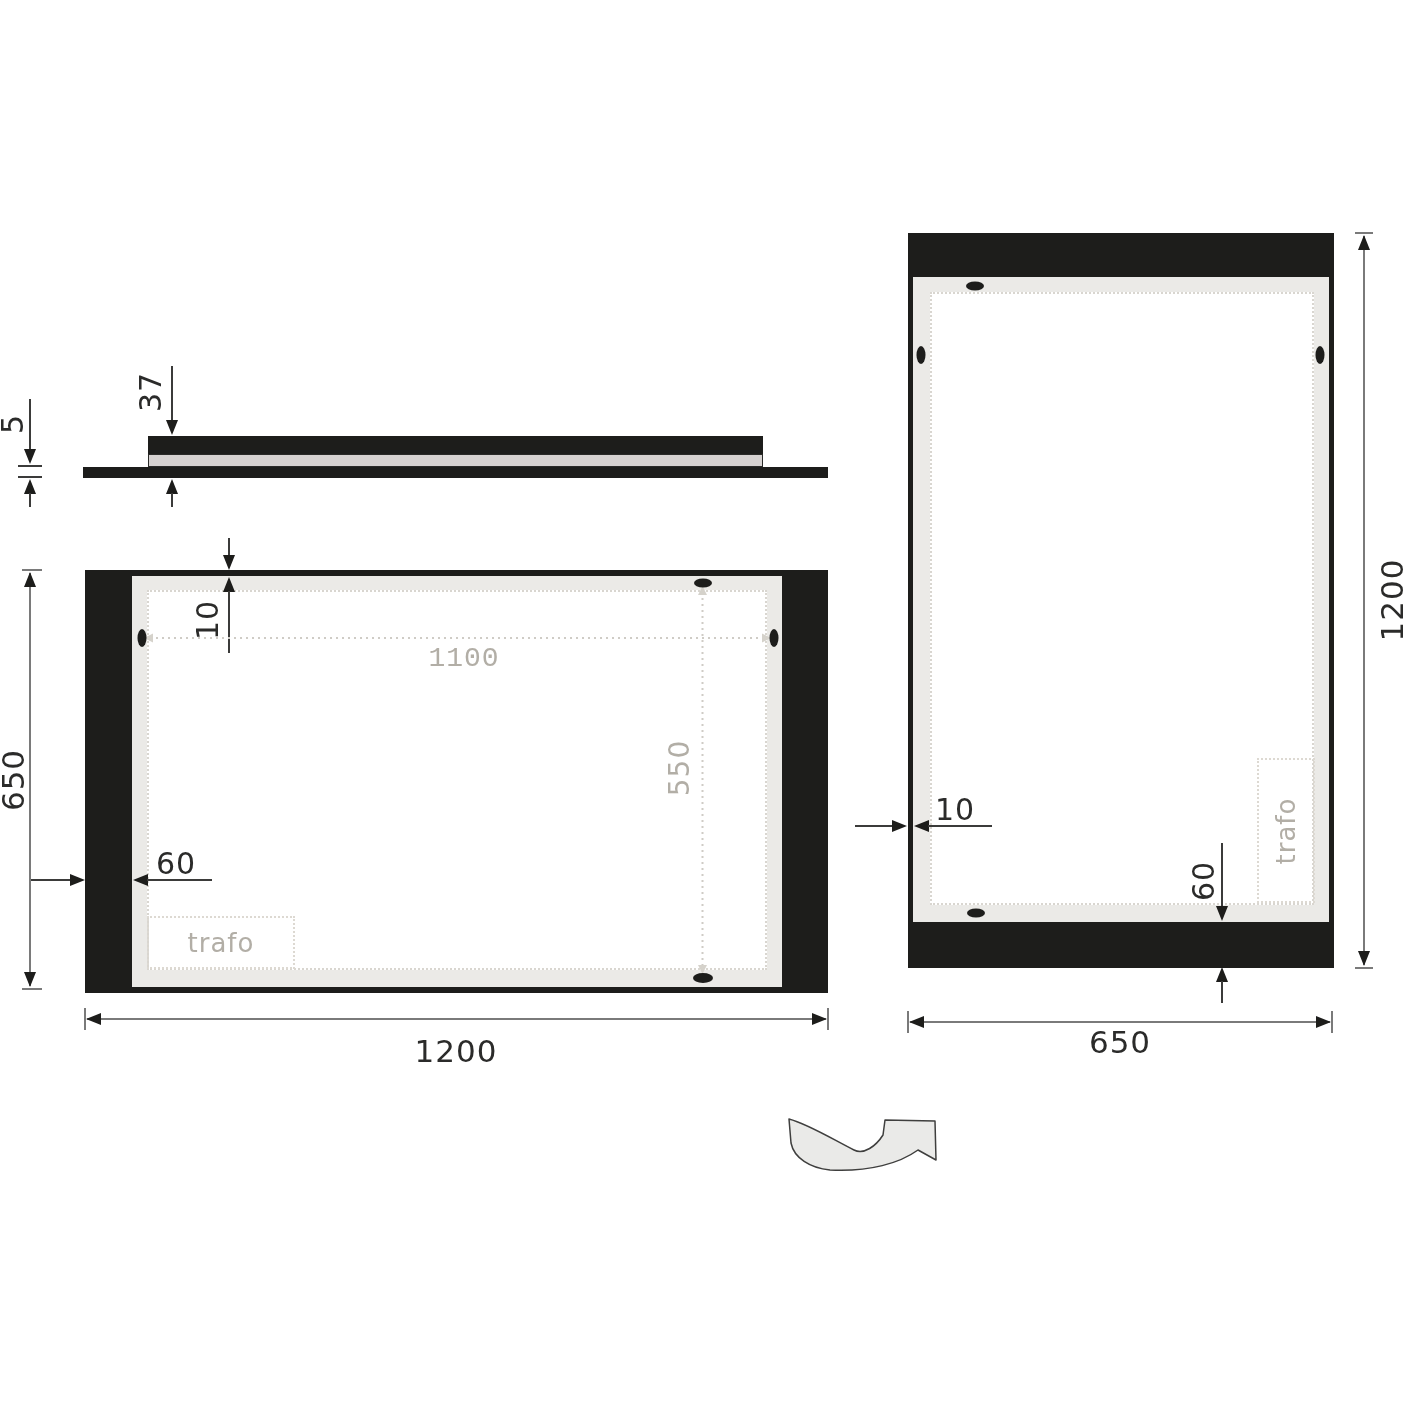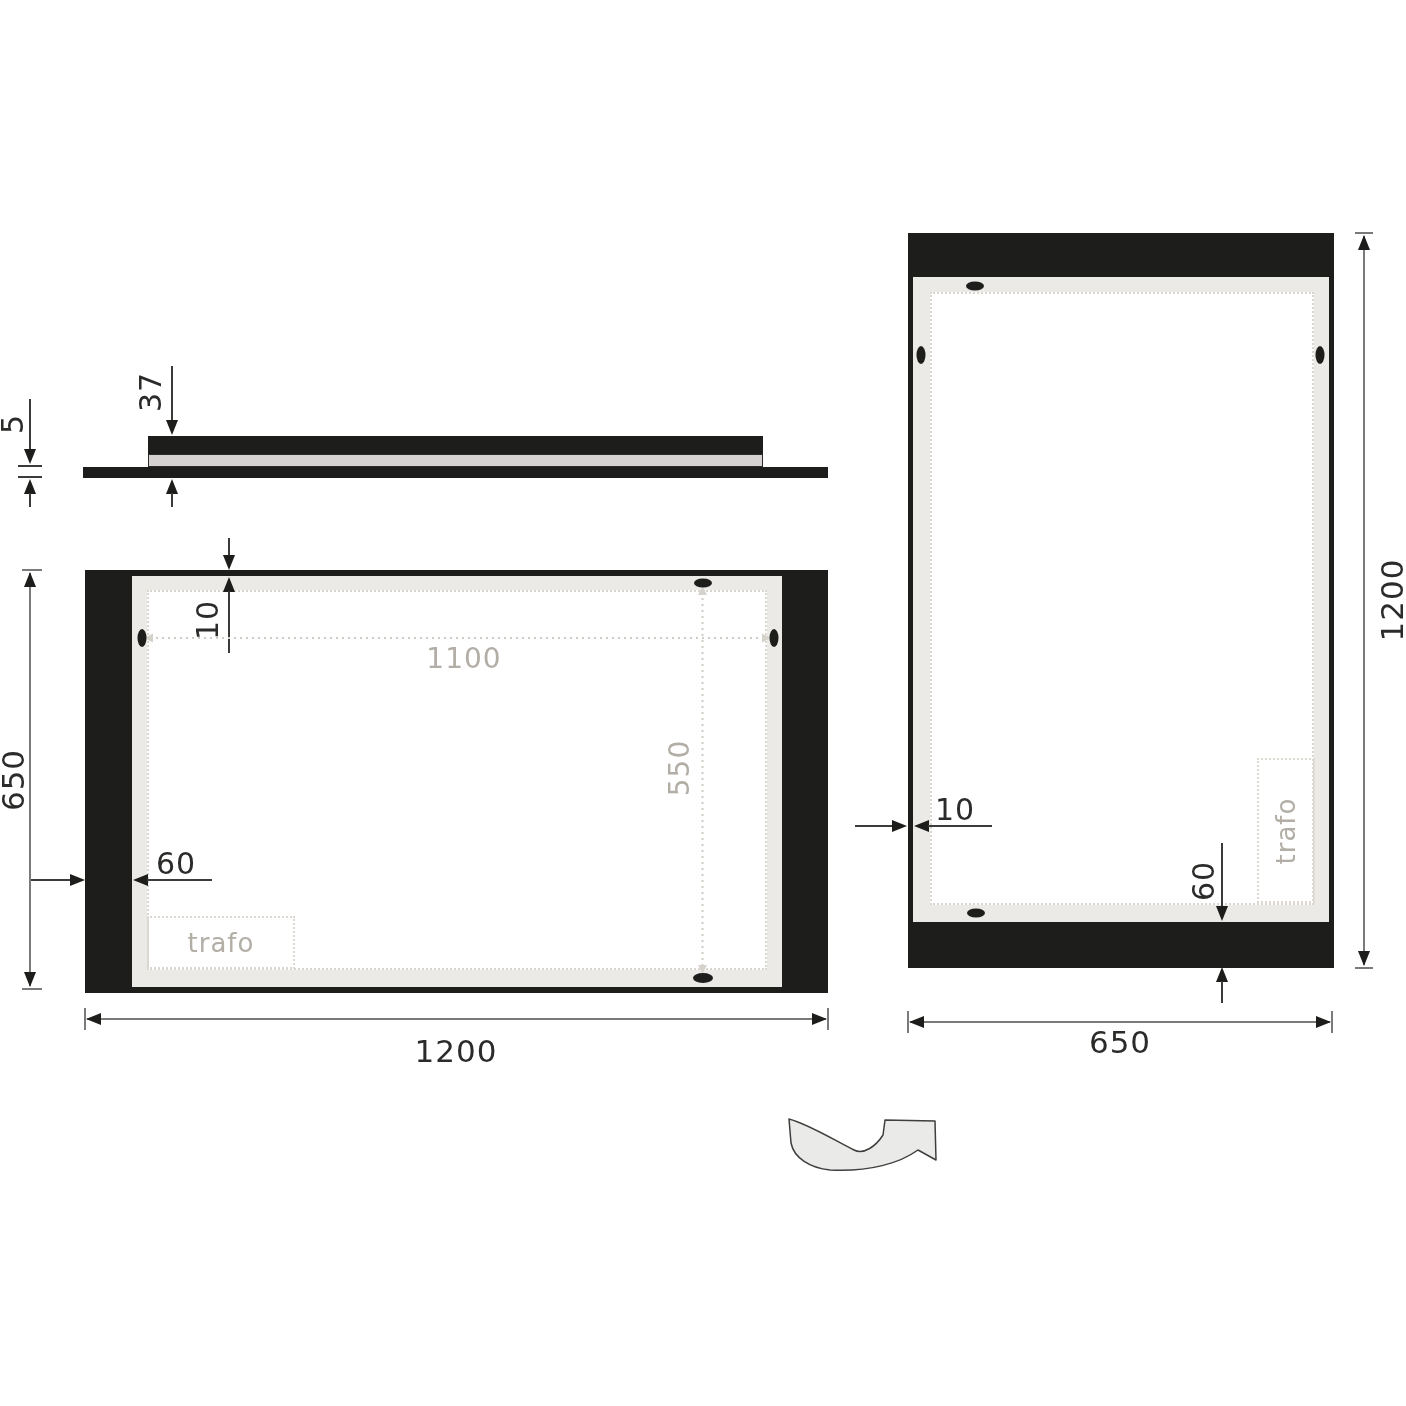--- a/index.html
+++ b/index.html
@@ -39,21 +39,21 @@
   #right-frame{left:913px;top:277px;width:416px;height:645px;}
   #right-glass{left:930px;top:292px;width:384px;height:613px;}
   #right-trafo{left:1257px;top:758px;width:58px;height:145px;}
   
   #lbl-37{left:115px;top:374px;width:70px;height:36px;}
   #lbl-5{left:-23px;top:406px;width:70px;height:36px;}
   #lbl-650-front{left:-42px;top:1031px;width:110px;height:40px;left:-42px;top:760px;}
   #lbl-1200-front{left:401px;top:1031px;width:110px;height:40px;}
   #lbl-10-front{left:172px;top:602px;width:70px;height:36px;}
   #lbl-60-front{left:141px;top:845px;width:70px;height:36px;}
-  #lbl-1100{left:409px;top:641px;width:110px;height:34px;}
+  #lbl-1100{left:409px;top:641px;width:110px;height:34px;font-family:Liberation Mono, monospace;}
   #lbl-550{left:634px;top:750px;width:90px;height:36px;}
   #lbl-10-right{left:920px;top:791px;width:70px;height:36px;}
   #lbl-60-right{left:1168px;top:863px;width:70px;height:36px;}
   #lbl-1200-right{left:1337px;top:580px;width:110px;height:40px;}
   #lbl-650-right{left:1065px;top:1022px;width:110px;height:40px;}
 </style>
 </head>
 <body>
 
 <div class="canvas">

